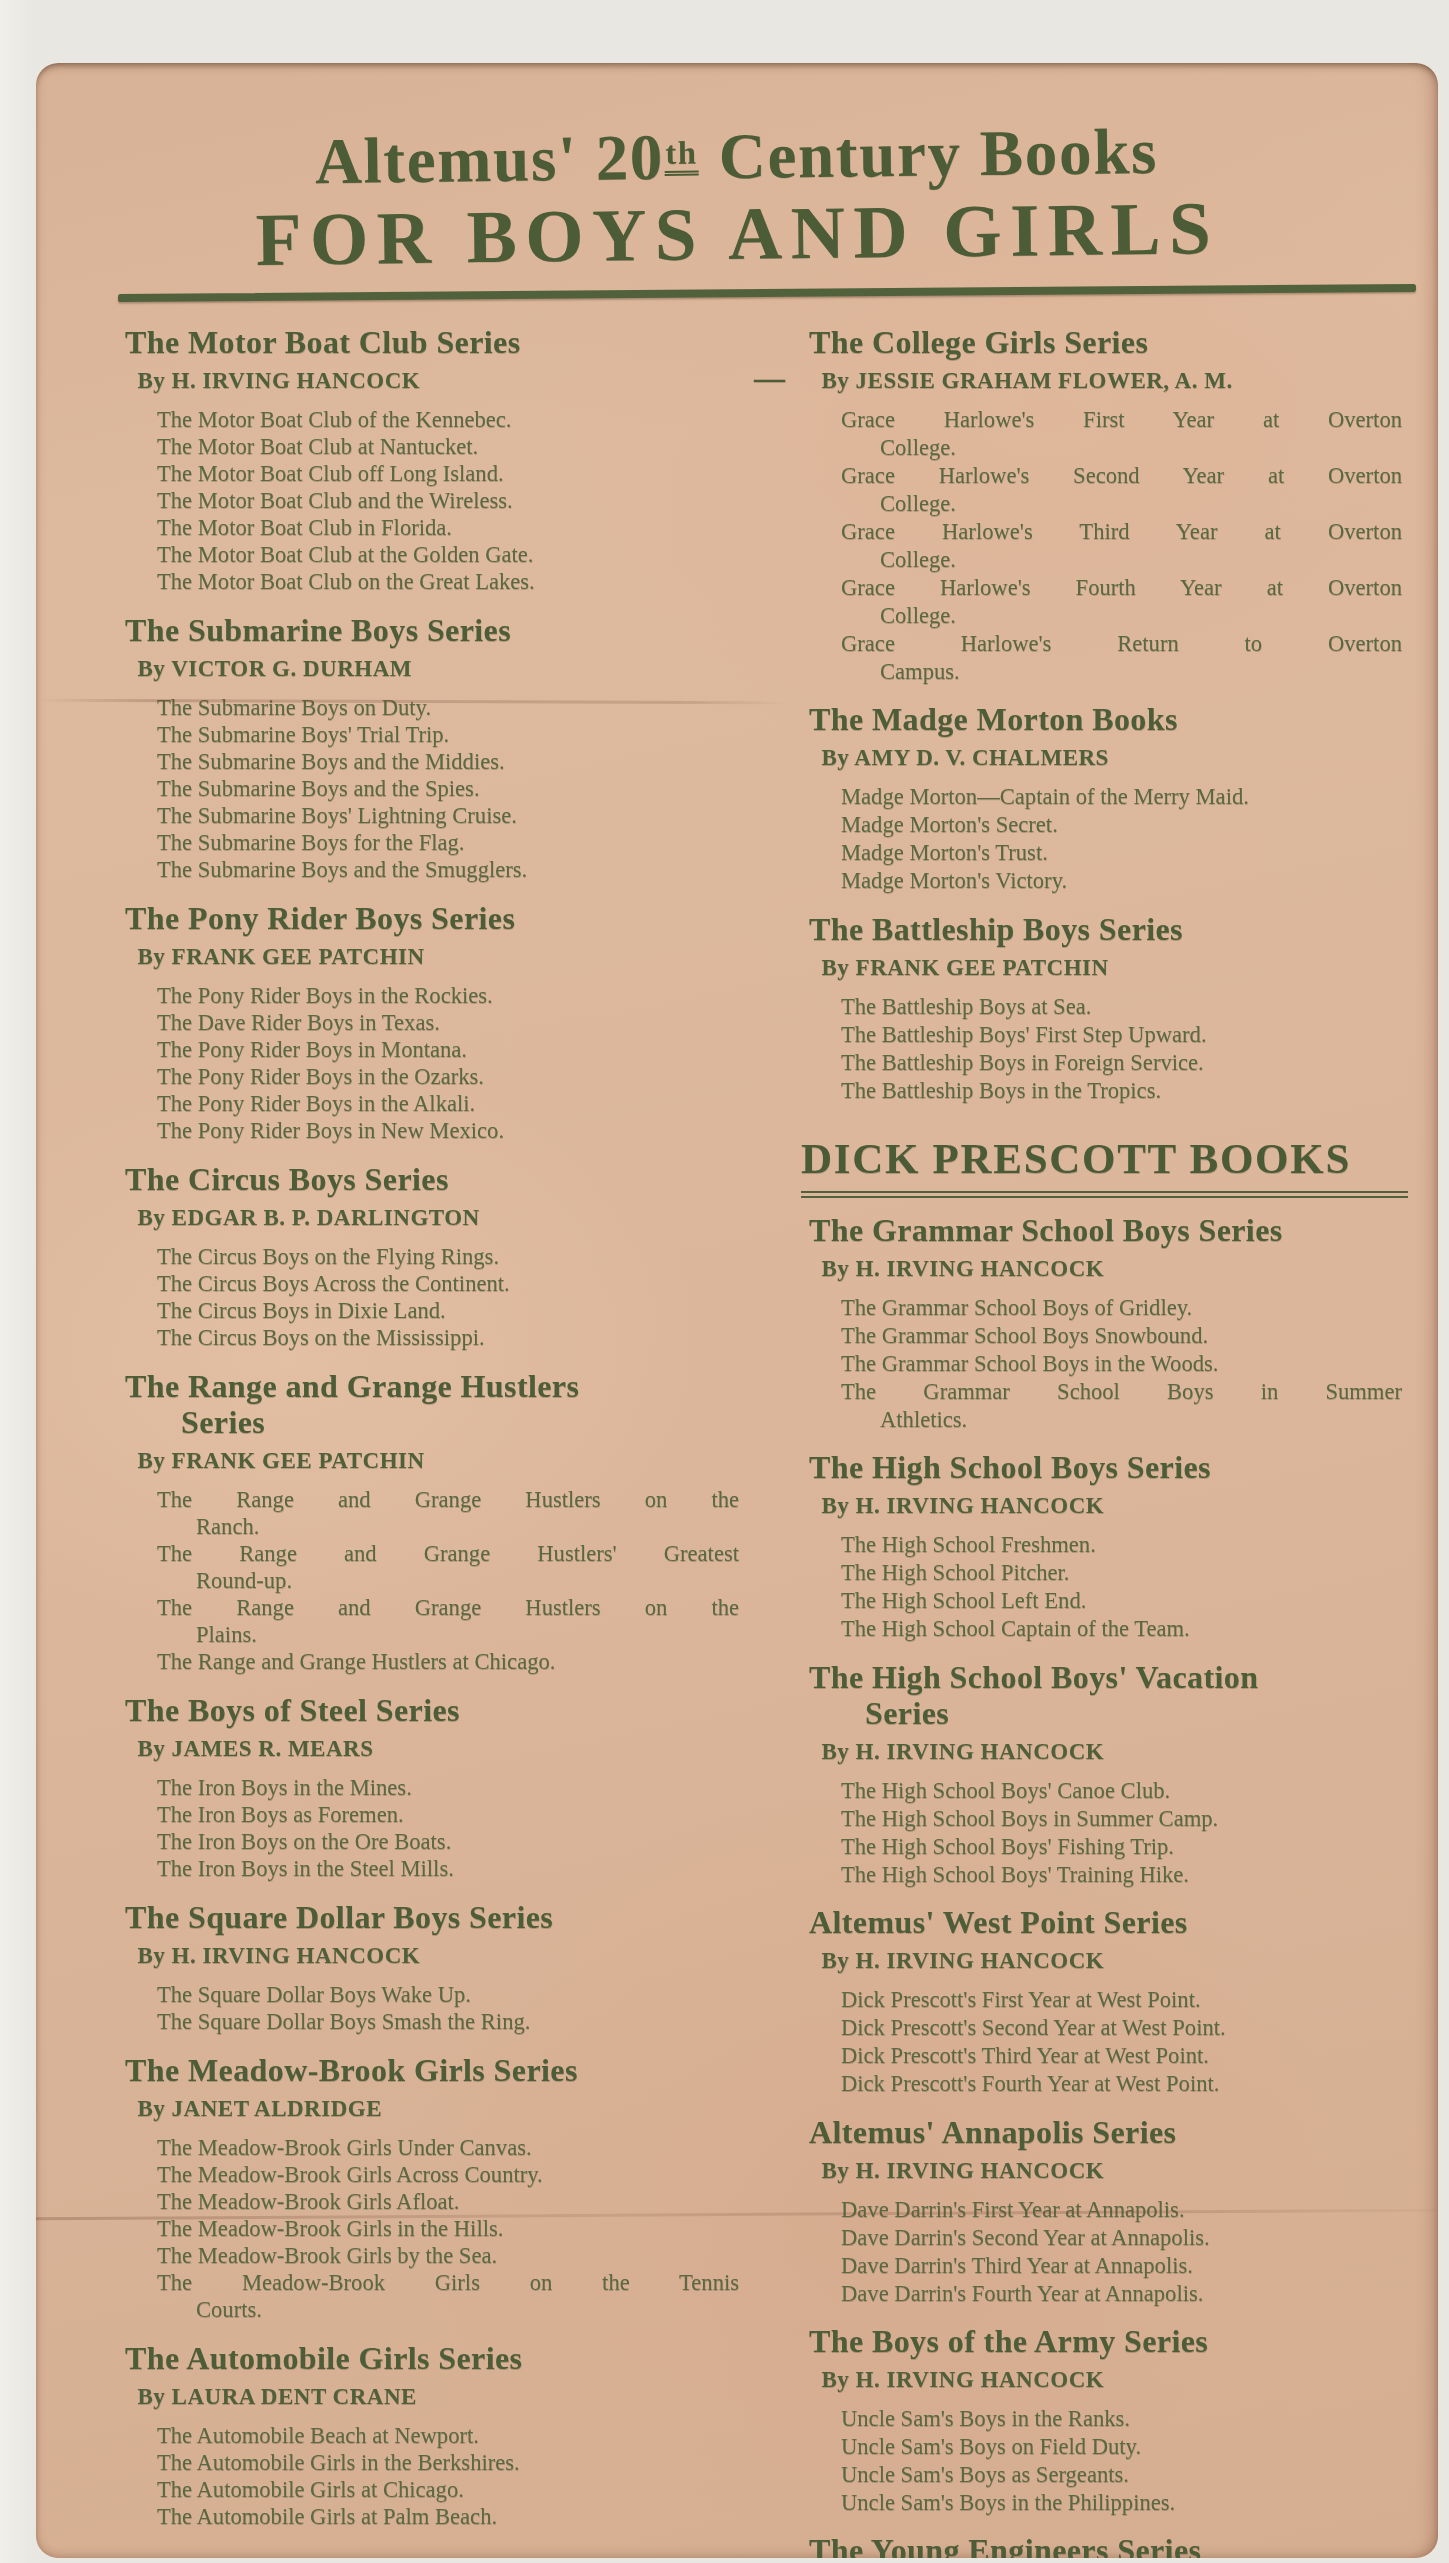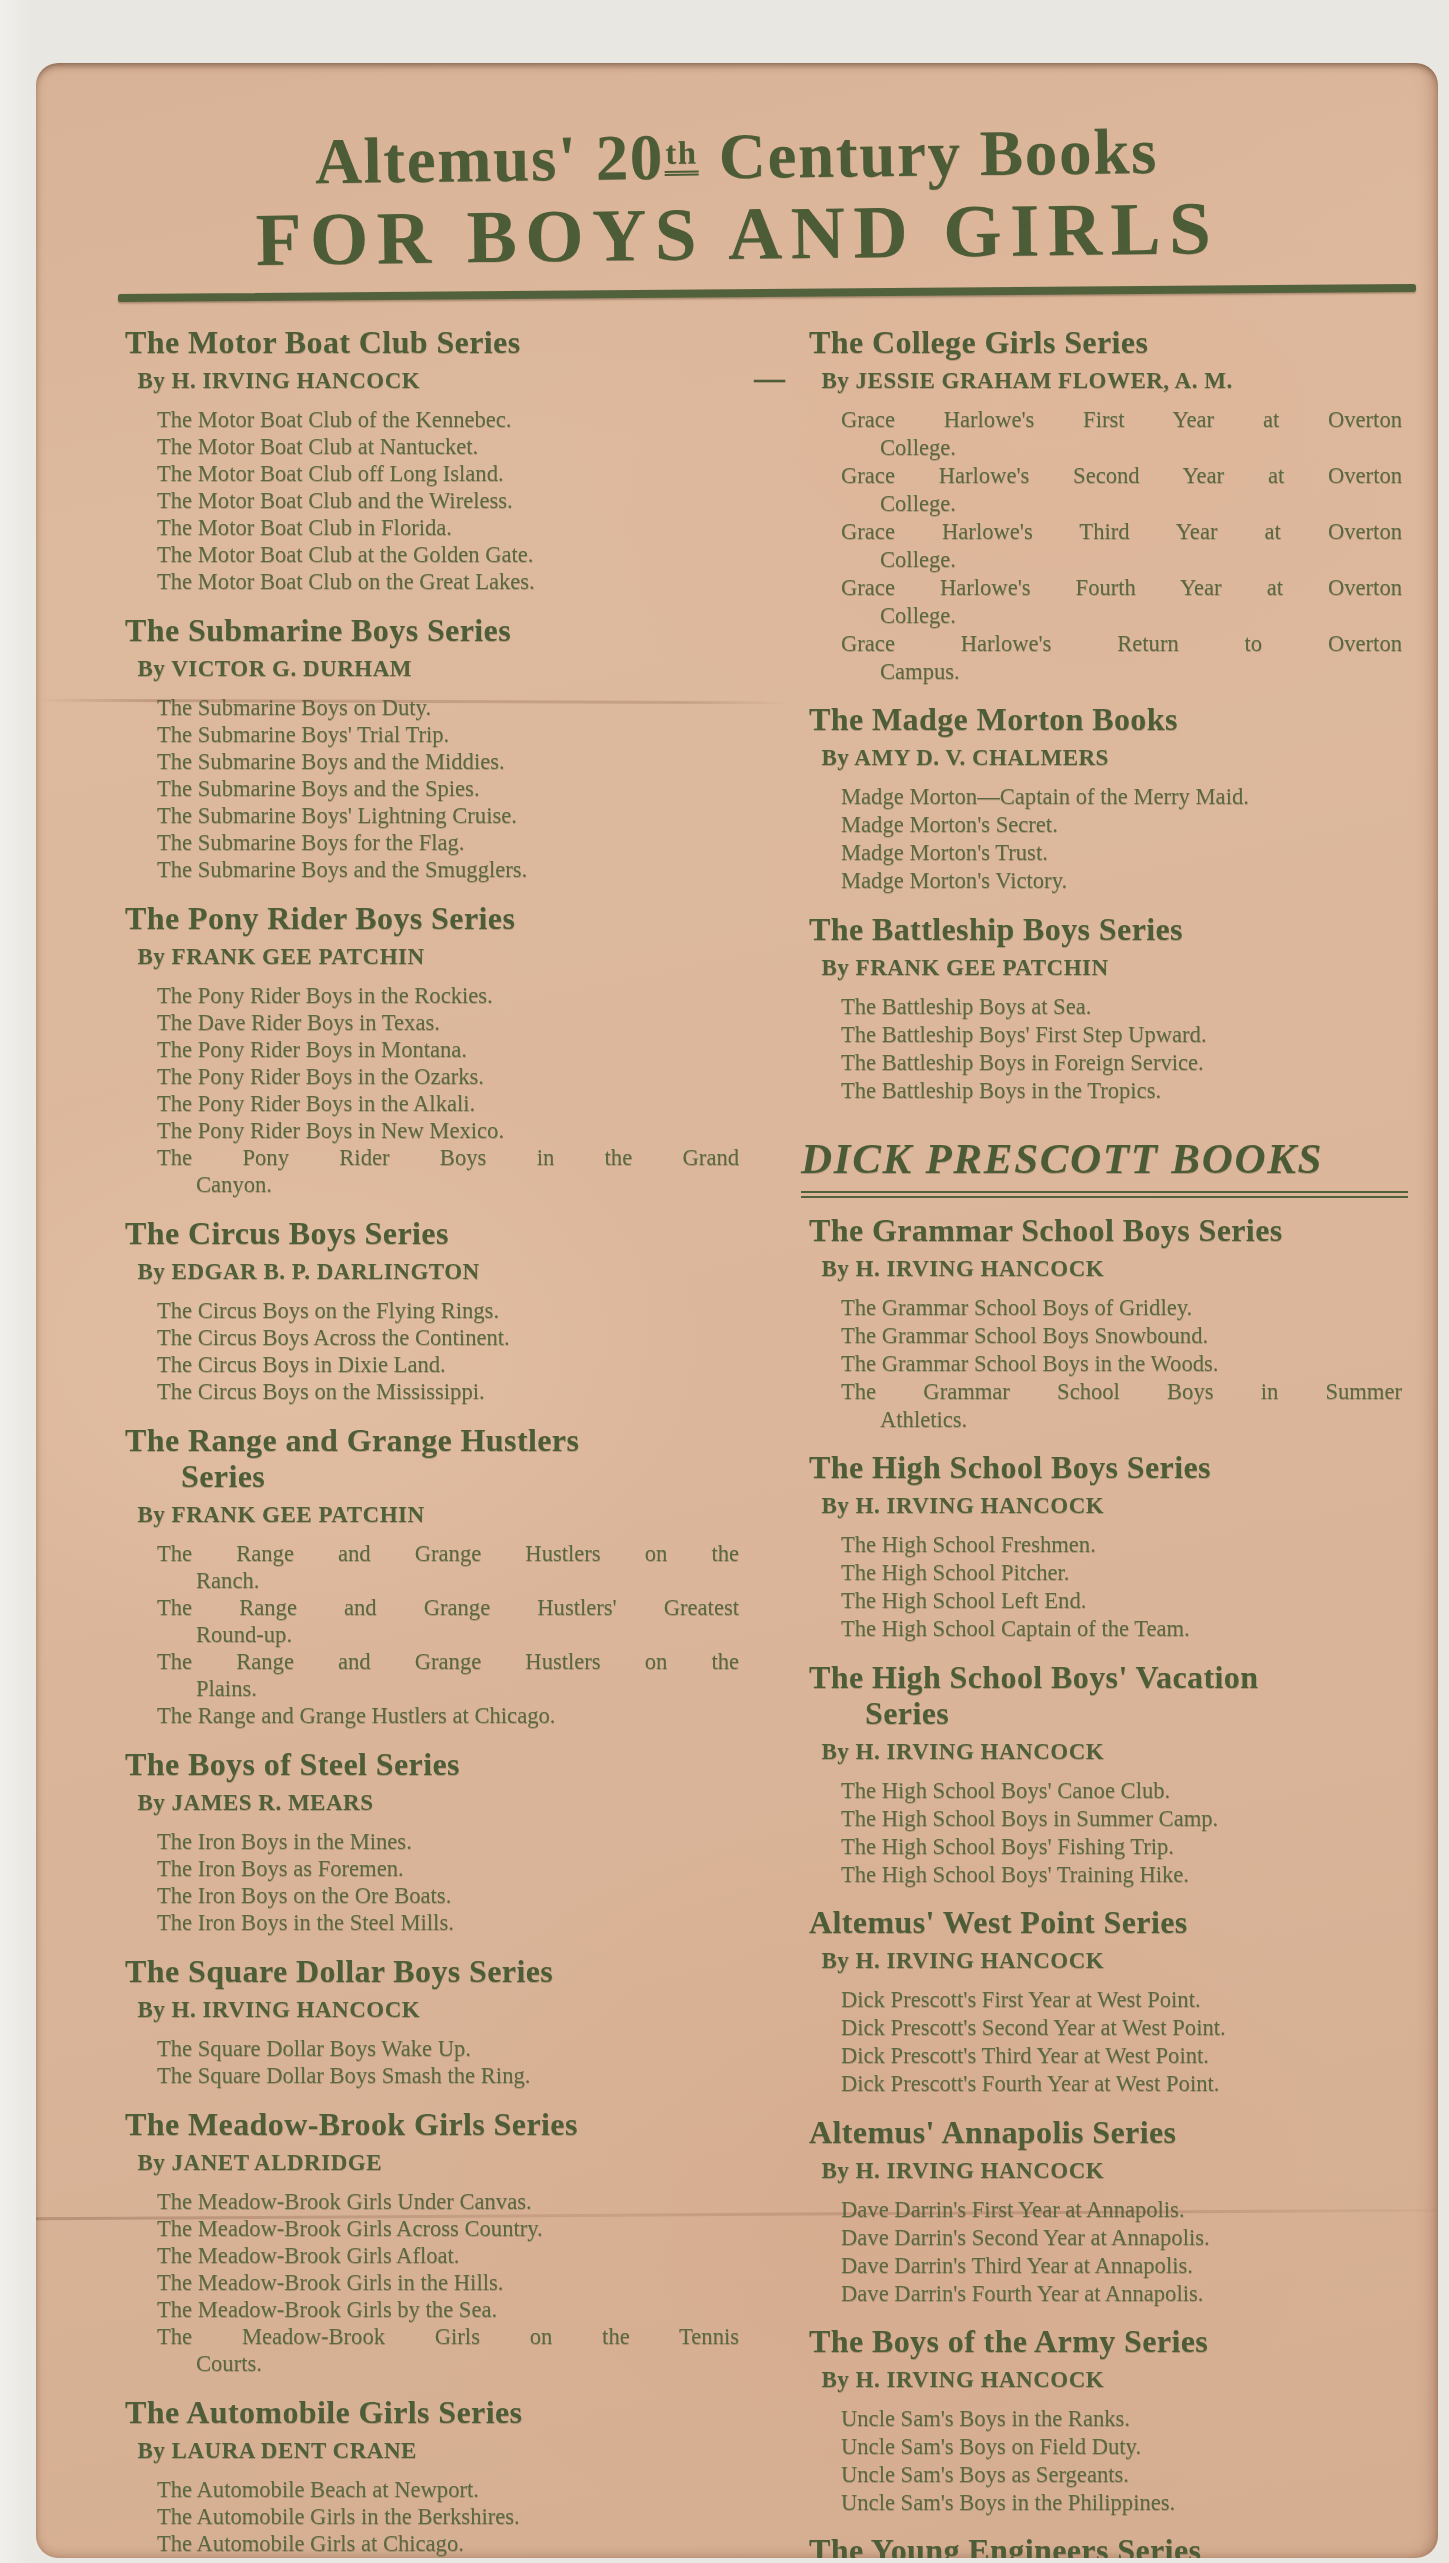--- a/index.html
+++ b/index.html
@@ -53,21 +53,21 @@
   }
   .books{list-style:none;margin:12px;padding:0;}
   .book{
     font-size:22.6px;line-height:27px;color:#5a6942;
     padding-left:67px;text-indent:-39px;white-space:pre-wrap;
   }
   .col-right .book{line-height:28px;}
   .book.has-break{text-align:justify;text-align-last:justify;}
   .col-left .series{margin-bottom:17px;}
   .col-right .series{margin-bottom:15.4px;}
-  .mid-wrap{margin:31px 0 13.7px 0;font-style:italic;}
+  .mid-wrap{margin:31px 0 13.7px 0;}
   .mid-heading{
     font-size:43px;font-weight:bold;letter-spacing:1.7px;color:#4b5b35;
     margin:0 0 10.3px 0;line-height:1.05;
   }
   .mid-rule{height:3.4px;border-top:2.6px solid #51613c;border-bottom:2.6px solid #51613c;width:99%;}
   .crease{position:absolute;height:2.6px;pointer-events:none;}
   .crease-1{
     top:637px;left:0;width:54%;
     background:linear-gradient(90deg,rgba(110,70,50,0),rgba(110,70,50,.26) 15%,rgba(110,70,50,.2) 85%,rgba(110,70,50,0));
     transform:rotate(.2deg);
@@ -128,22 +128,20 @@
   <section class="series">
     <h3 class="series-heading">The Pony Rider Boys Series</h3>
     <p class="byline">By FRANK GEE PATCHIN</p>
     <ul class="books">
             <li class="book">The Pony Rider Boys in the Rockies.</li>
             <li class="book">The Dave Rider Boys in Texas.</li>
             <li class="book">The Pony Rider Boys in Montana.</li>
             <li class="book">The Pony Rider Boys in the Ozarks.</li>
             <li class="book">The Pony Rider Boys in the Alkali.</li>
             <li class="book">The Pony Rider Boys in New Mexico.</li>
-            <li class="book has-break">The Pony Rider Boys in the Grand
-Canyon.</li>
           </ul>
   </section>
 
   <section class="series">
     <h3 class="series-heading">The Circus Boys Series</h3>
     <p class="byline">By EDGAR B. P. DARLINGTON</p>
     <ul class="books">
             <li class="book">The Circus Boys on the Flying Rings.</li>
             <li class="book">The Circus Boys Across the Continent.</li>
             <li class="book">The Circus Boys in Dixie Land.</li>

